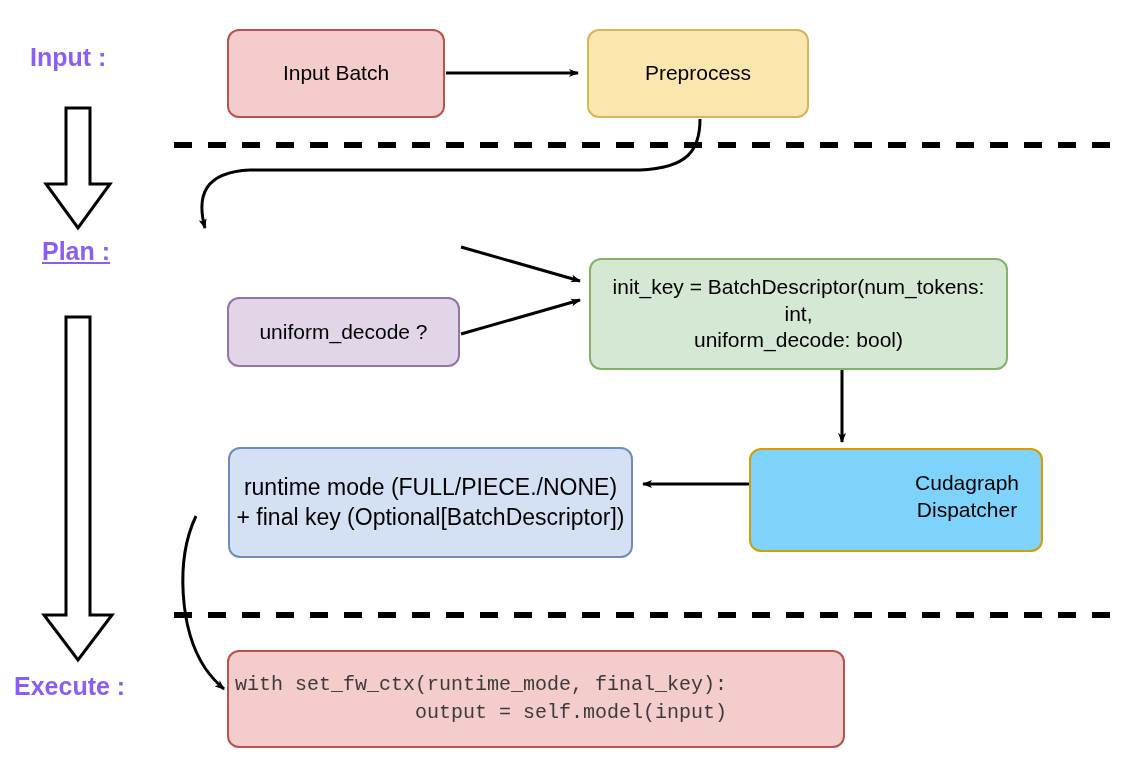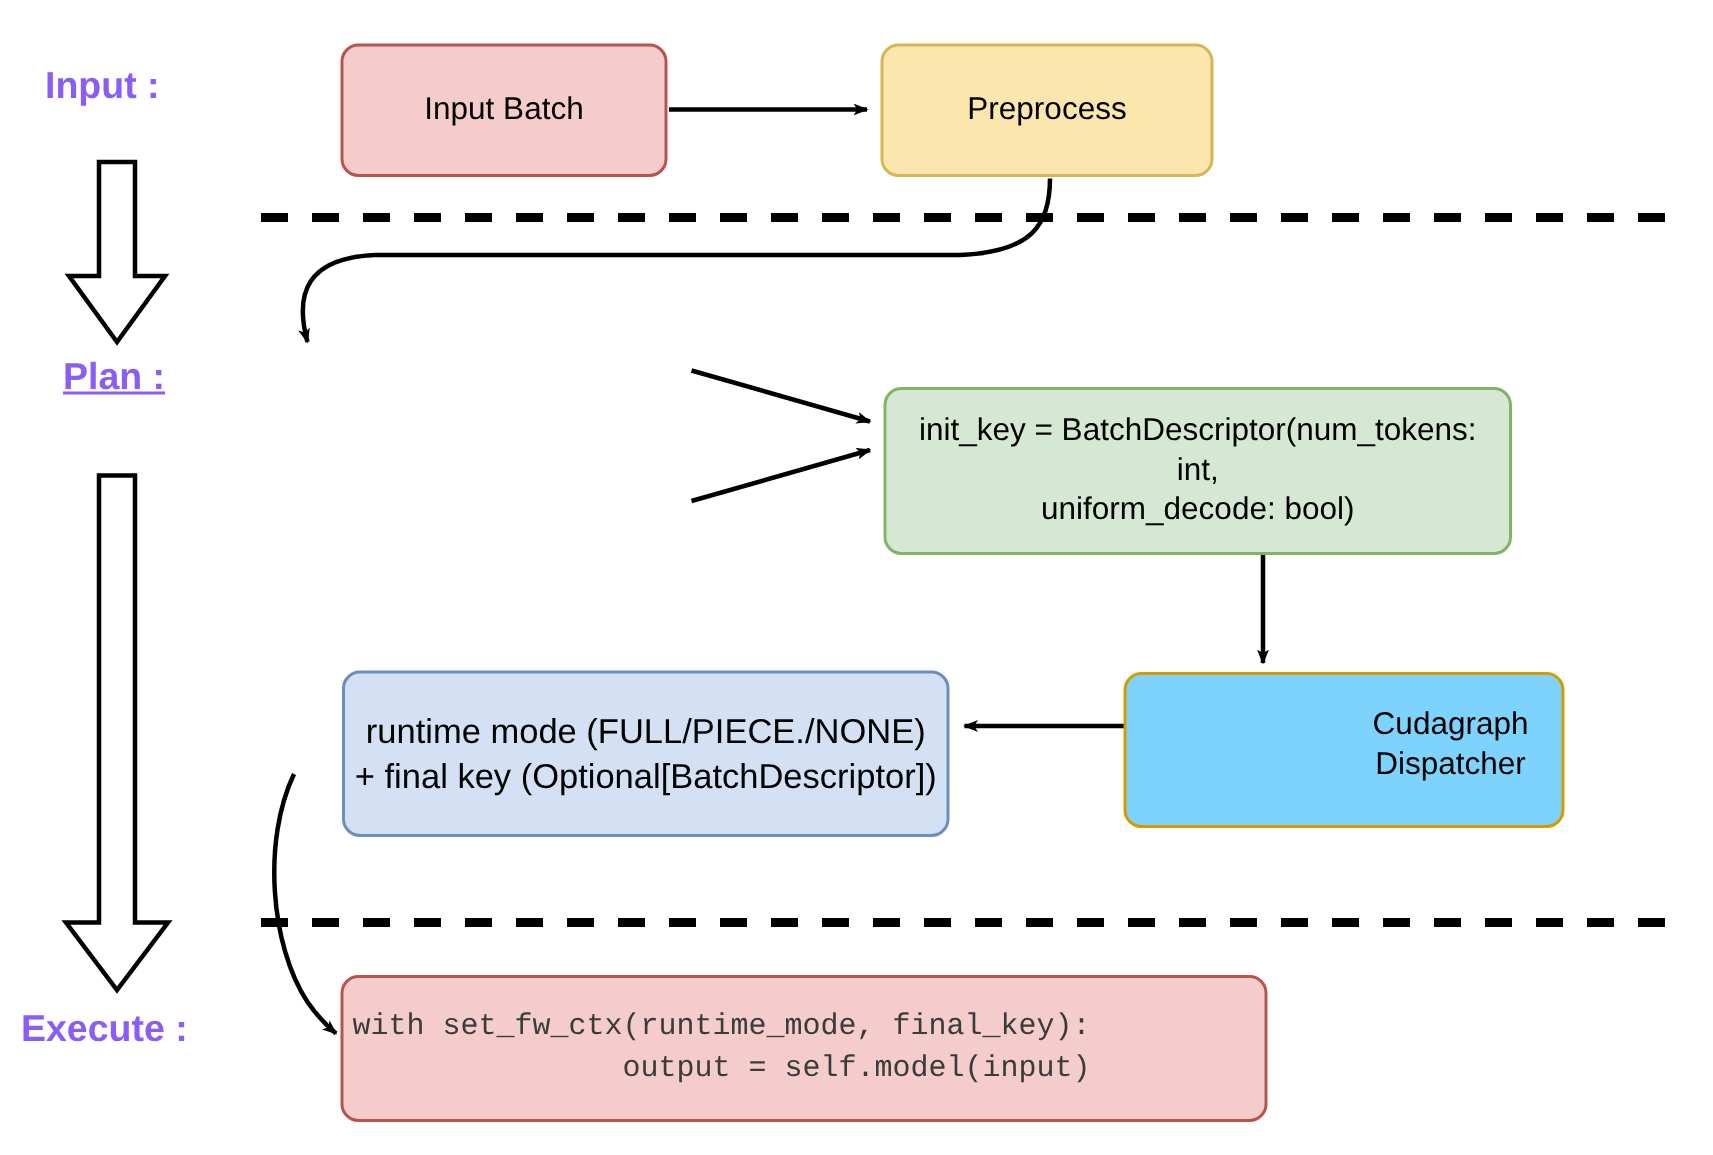--- a/index.html
+++ b/index.html
@@ -154,20 +154,21 @@
 
   <div class="stage-label" style="left:30px; top:43px;">Input :</div>
   <div class="stage-label" style="left:42px; top:237px;text-decoration:underline;">Plan :</div>
   <div class="stage-label" style="left:14px; top:672px;">Execute :</div>
 
   <div class="node node-input-batch">Input Batch</div>
 
   <div class="node node-preprocess">Preprocess</div>
 
 
+  <div class="node node-uniform-decode">uniform_decode ?</div>
 
   <div class="node node-init-key">init_key = BatchDescriptor(num_tokens: int,
 uniform_decode: bool)</div>
 
   <div class="node node-cudagraph-dispatcher">Cudagraph
 Dispatcher</div>
 
 
   <div class="node node-runtime-mode">runtime mode (FULL/PIECE./NONE)
 + final key (Optional[BatchDescriptor])</div>

